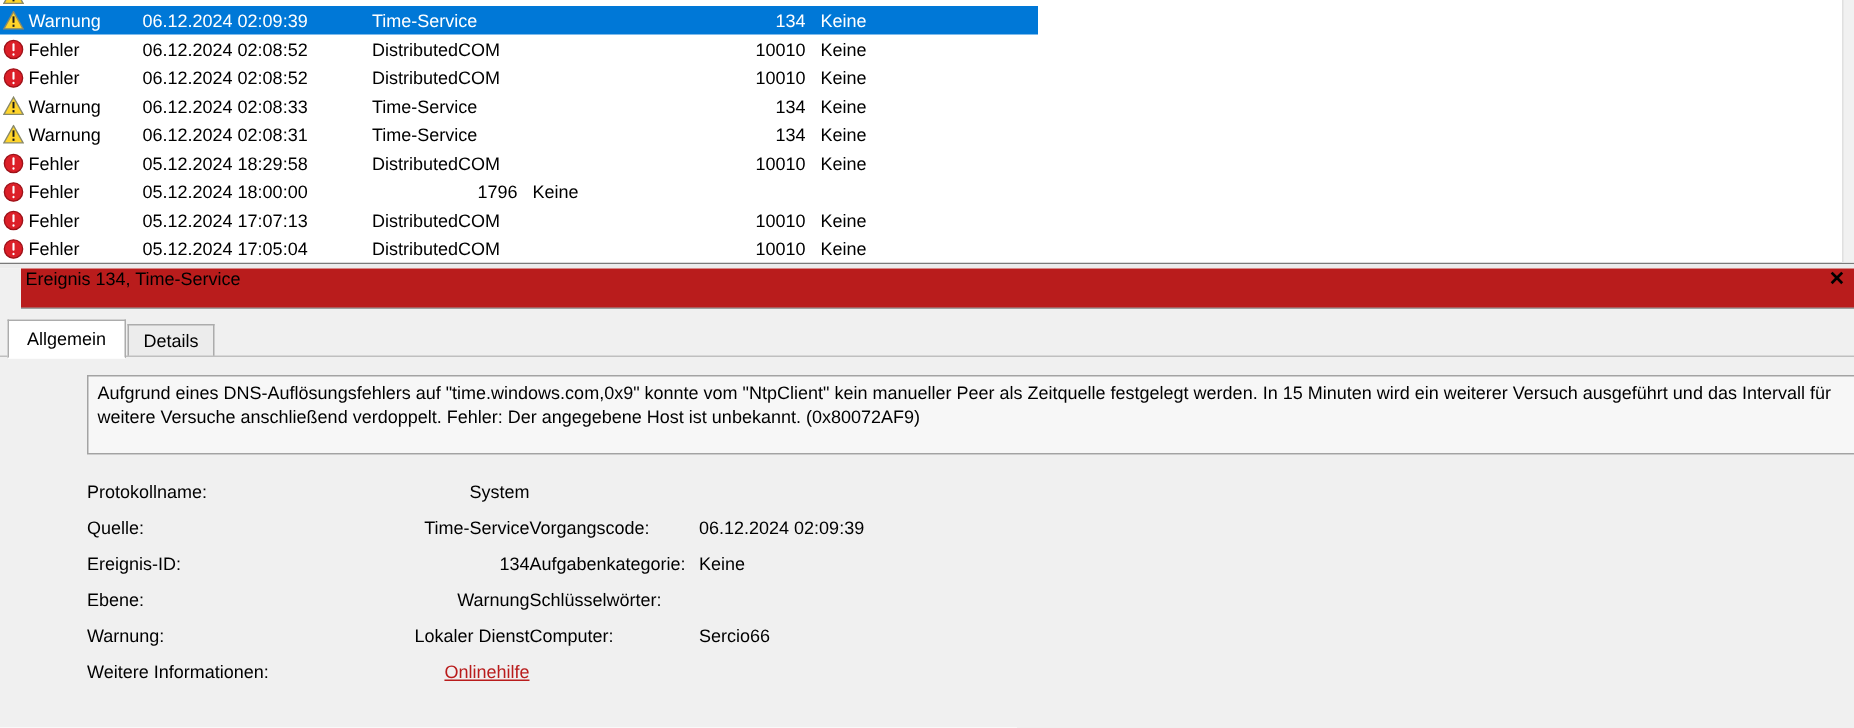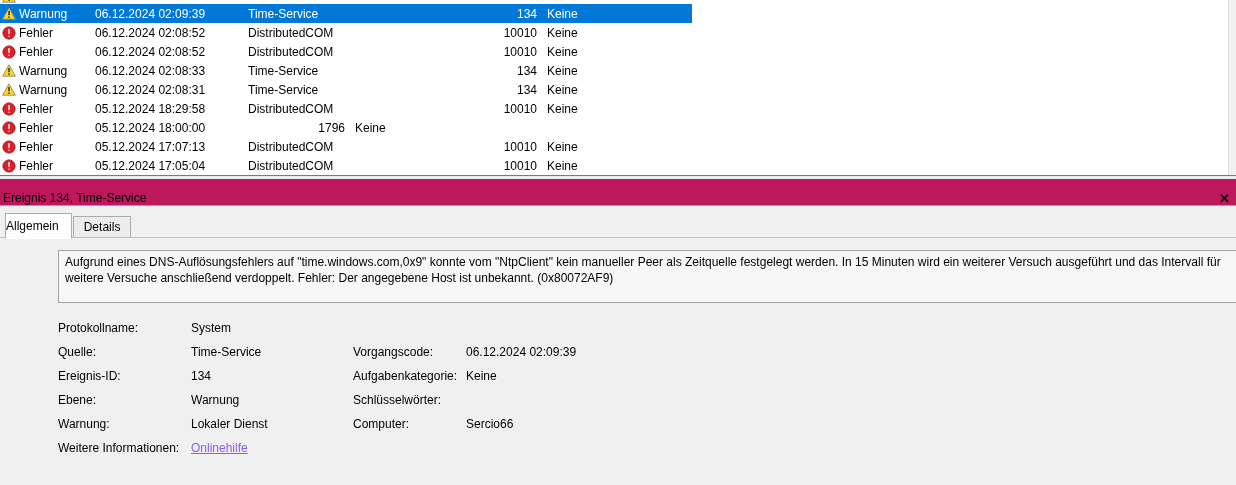--- a/index.html
+++ b/index.html
@@ -22,39 +22,39 @@
   .cell.source { width:192px; }
   .cell.eid { width:97px; text-align:right; }
   .cell.cat { padding-left:10px; }
   .list-scrollbar { position:absolute; top:0; right:0; width:8px; height:175px; background:#f1f1f1; border-left:1px solid #e0e0e0; }
 
   
   .splitter { height:4px; background:#ececec; border-top:1px solid #7a7a7a; }
 
   
   .details-pane { height:306px; background:#f0f0f0; display:flex; flex-direction:column; }
-  .details-header { height:27px; background:#be185d; border-bottom:1px solid #9f9f9f; display:flex; align-items:flex-end; padding:0 6px 0 3px; }
+  .details-header { height:27px; background:#b91c1c; border-bottom:1px solid #9f9f9f; display:flex; align-items:flex-start; padding:0 6px 0 3px;margin-left:14px; }
   .details-title { font-size:12px; }
   .close-btn { margin-left:auto; font-weight:bold; font-size:13px; line-height:13px; cursor:pointer; color:#000; }
 
   .tabs { height:32px; background:#f0f0f0; display:flex; align-items:flex-end; padding-left:5px; position:relative; }
   .tabs::after { content:""; position:absolute; left:0; right:0; bottom:0; height:1px; background:#bfbfbf; }
   .tab { position:relative; border:1px solid #acacac; border-bottom:none; background:#ececec; padding:3px 10px 4px 10px; font-size:12px; margin-right:1px; cursor:pointer; }
-  .tab.active { background:#fff; padding:5px 12px 5px 0; z-index:2; margin-bottom:-1px; border-bottom:1px solid #fff; }
+  .tab.active { background:#fff; padding:5px 12px 5px 12px; z-index:2; margin-bottom:-1px; border-bottom:1px solid #fff; }
 
   .tab-content { flex:1; background:#f0f0f0; padding-top:12px; overflow:hidden;padding-left:48px; }
   .description-box { margin-left:10px; width:1195px; height:53px; background:#f7f7f7; border:1px solid #a3a3a3; padding:3px 6px; line-height:16px; overflow:hidden; }
 
   .fields { margin-top:18px; padding-left:10px; }
   .field-row { display:flex; height:24px; align-items:flex-start; }
   .f-label1 { width:133px; }
-  .f-value1 { width:162px; }
+  .f-value1 { width:162px;text-align:right; }
   .f-label2 { width:113px; }
   .f-value2 { }
-  .link { color:#8b5cf6; text-decoration:underline; cursor:pointer; }
+  .link { color:#b91c1c; text-decoration:underline; cursor:pointer; }
 </style>
 </head>
 <body>
 
 <div class="screen">
 
   <div class="event-list">
     <div class="partial-row">
       <span class="icon"><svg width="14" height="13" viewBox="0 0 14 13">
             <path d="M7 0.8 L13.4 12.2 H0.6 Z" fill="#ffd42a" stroke="#8a8a6a" stroke-width="0.9"></path>

